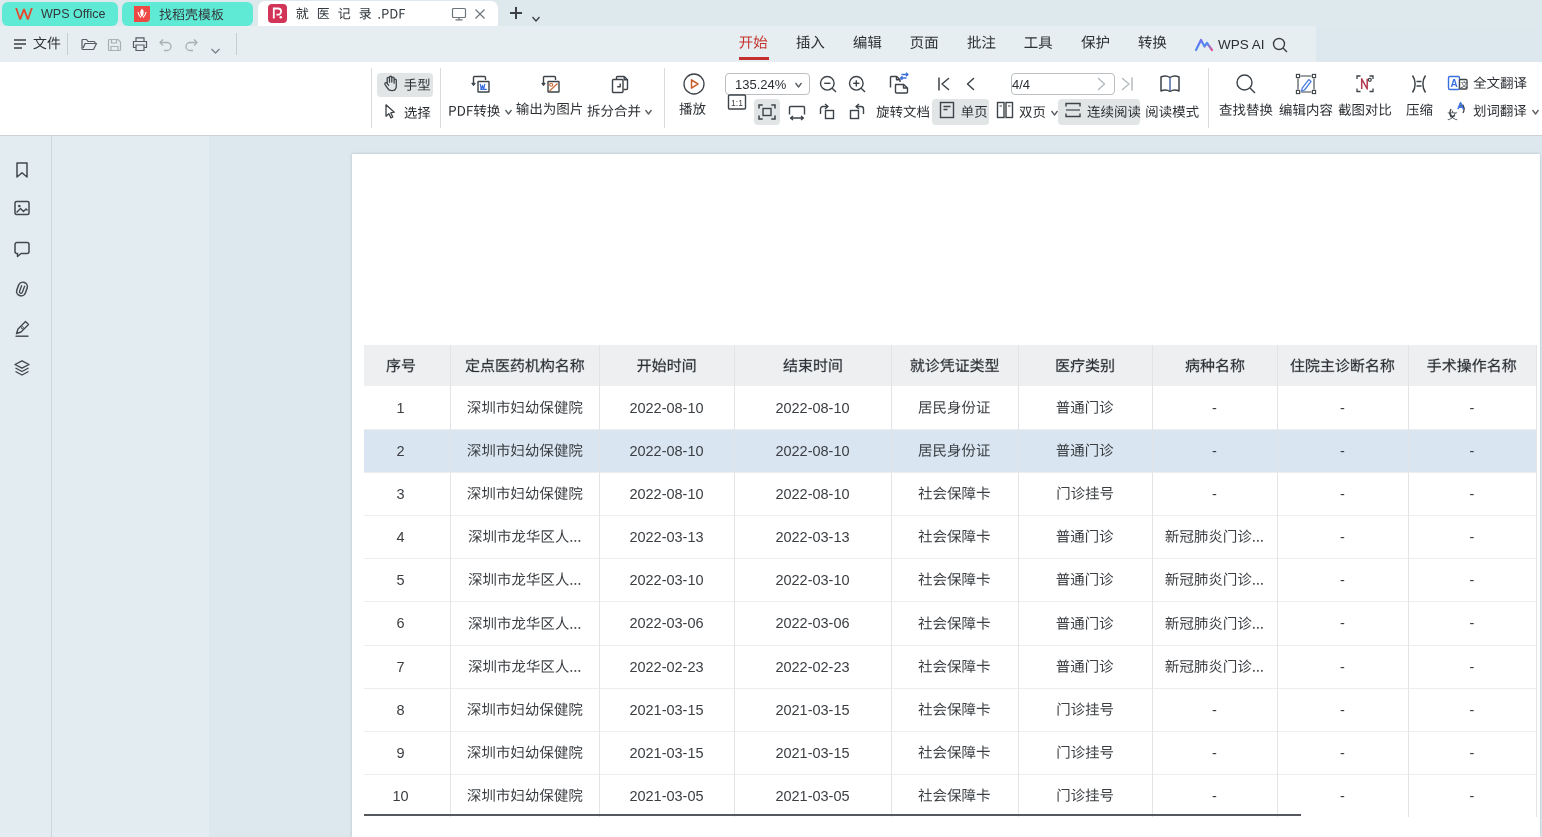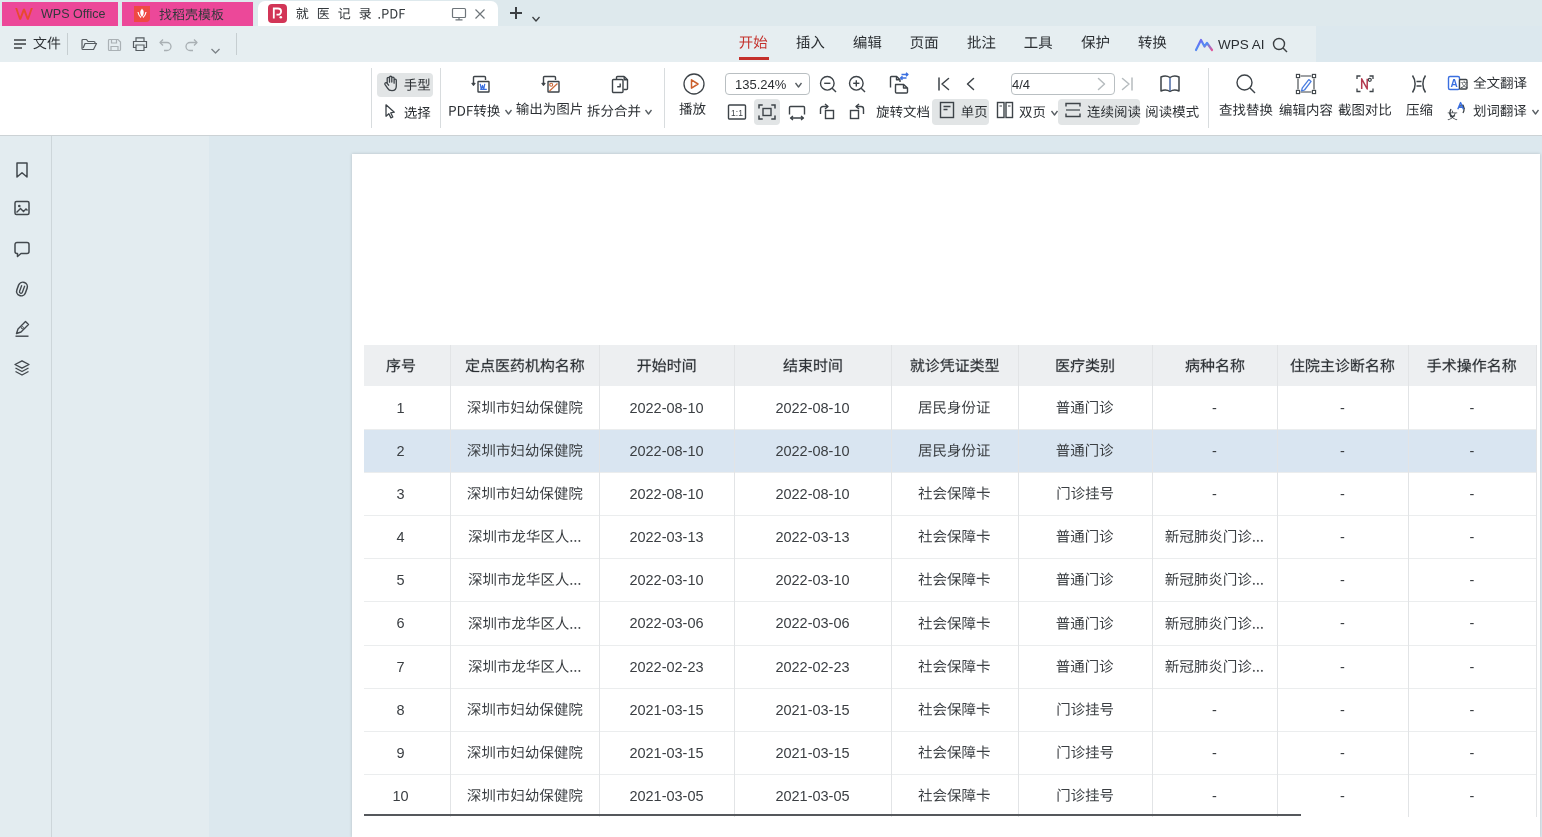--- a/index.html
+++ b/index.html
@@ -2,21 +2,21 @@
 <html><head><meta charset="utf-8"><style>
 *{margin:0;padding:0;box-sizing:border-box}
 html,body{width:1542px;height:837px;overflow:hidden}
 body{font-family:"Liberation Sans",sans-serif;position:relative;background:#dce8ee}
 .ab{position:absolute}
 .ct{display:inline-block;overflow:visible}
 .ic{display:inline-block;overflow:visible}
 .row{display:flex;align-items:center}
 .tabbar{left:0;top:0;width:1542px;height:26px;background:#dee9ed}
 .tab{position:absolute;top:1px;height:25px;border-radius:7px 7px 0 0;display:flex;align-items:center}
-.tabgray{background:#ec4899;top:2px;height:24px;border-radius:0}
+.tabgray{background:#5eead4;top:2px;height:24px;border-radius:6px}
 .menurow{left:0;top:26px;width:1316px;height:36px;background:#e6eef1}
 .ribbon{left:0;top:62px;width:1542px;height:74px;background:#fff;border-bottom:1px solid #ccd2d5}
 .vsep{position:absolute;width:1px;background:#d8dcde;top:6px;height:60px}
 .bigbtn{position:absolute;display:flex;flex-direction:column;align-items:center}
 .selbg{background:#e2e5e6;border-radius:4px}
 .docarea{left:0;top:136px;width:1542px;height:701px;background:#dce8ee}
 .page{position:absolute;left:352px;top:18px;width:1188px;height:683px;background:#fff;box-shadow:0 0 3px rgba(0,0,0,.18)}
 .zoombox{position:absolute;border:1px solid #b9bfc2;border-radius:4px;background:#fff;display:flex;align-items:center}
 .cell{position:absolute;display:flex;align-items:center;justify-content:center;font-size:14.5px;color:#3a3e42}
 </style></head><body>
@@ -316,21 +316,21 @@
     <span style="position:absolute;left:886px;top:10px"><svg class="ic " width="26" height="24" viewBox="0 0 26 24" style="">
         <g fill="none" stroke="#3d4348" stroke-width="1.4" stroke-linejoin="round">
 <path d="M4.5 15.5 V5.5 a1 1 0 0 1 1-1 h5.2 L14 7.8 V10 M10.5 4.5 V7.8 h3.5"></path>
 <path d="M9.5 12.5 h8.2 L21.5 16 v4 a1 1 0 0 1 -1 1 h-10 a1 1 0 0 1 -1-1 v-6.5 a1 1 0 0 1 1-1 Z M17.5 12.5 V16 h4"></path>
         </g>
 <g fill="none" stroke="#3a6fe0" stroke-width="1.3">
           <path d="M15.5 2.5 h5.5 M20 .7 L22 2.5 L20 4.3" stroke-linejoin="round"></path>
           <path d="M20.5 6 H15 M16.5 4.2 L14.5 6 L16.5 7.8" stroke-linejoin="round"></path>
         </g>
       </svg></span>
-    <span style="position:absolute;left:726px;top:39px"><svg class="ic " width="22" height="22" viewBox="0 0 22 22" style="">
+    <span style="position:absolute;left:726px;top:29px"><svg class="ic " width="22" height="22" viewBox="0 0 22 22" style="">
         <rect x="2.5" y="4" width="17" height="14" rx="1" fill="none" stroke="#3d4348" stroke-width="1.4"></rect>
 <text x="11" y="15" font-family="Liberation Sans" font-size="8.5" fill="#3d4348" text-anchor="middle">1:1</text>
       </svg></span>
     <div class="selbg" style="position:absolute;left:754px;top:37px;width:26px;height:26px">
       <span style="position:absolute;left:2px;top:2px"><svg class="ic " width="22" height="22" viewBox="0 0 22 22" style="">
           <g fill="none" stroke="#3d4348" stroke-width="1.5" stroke-linecap="round">
 <path d="M3 7 V4 h3.2 M15.8 4 H19 v3 M19 15 v3 h-3.2 M6.2 18 H3 v-3"></path>
           </g>
 <rect x="7" y="7.5" width="8" height="7" fill="none" stroke="#3d4348" stroke-width="1.4"></rect>
         </svg></span>

